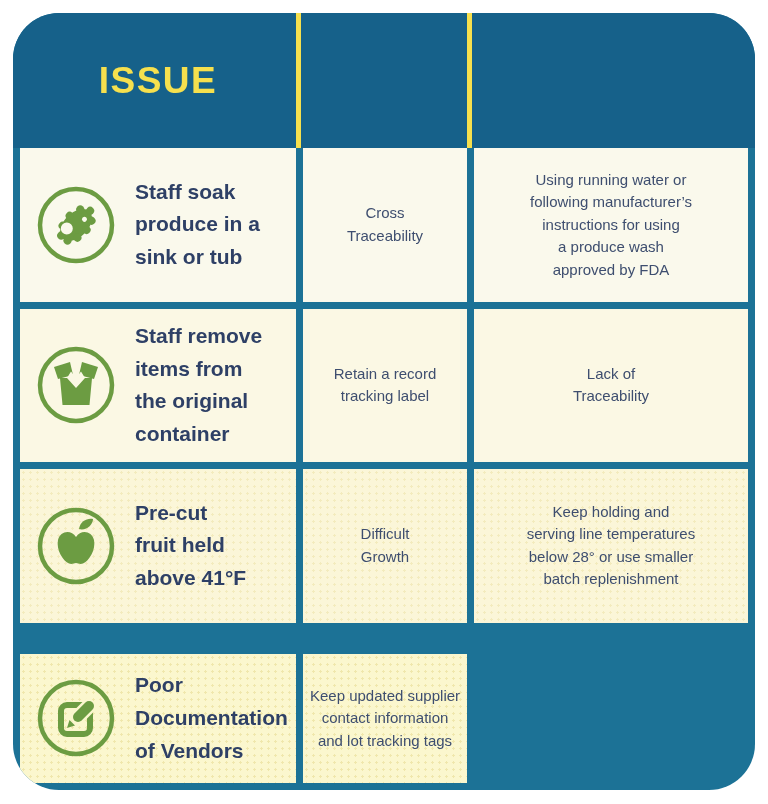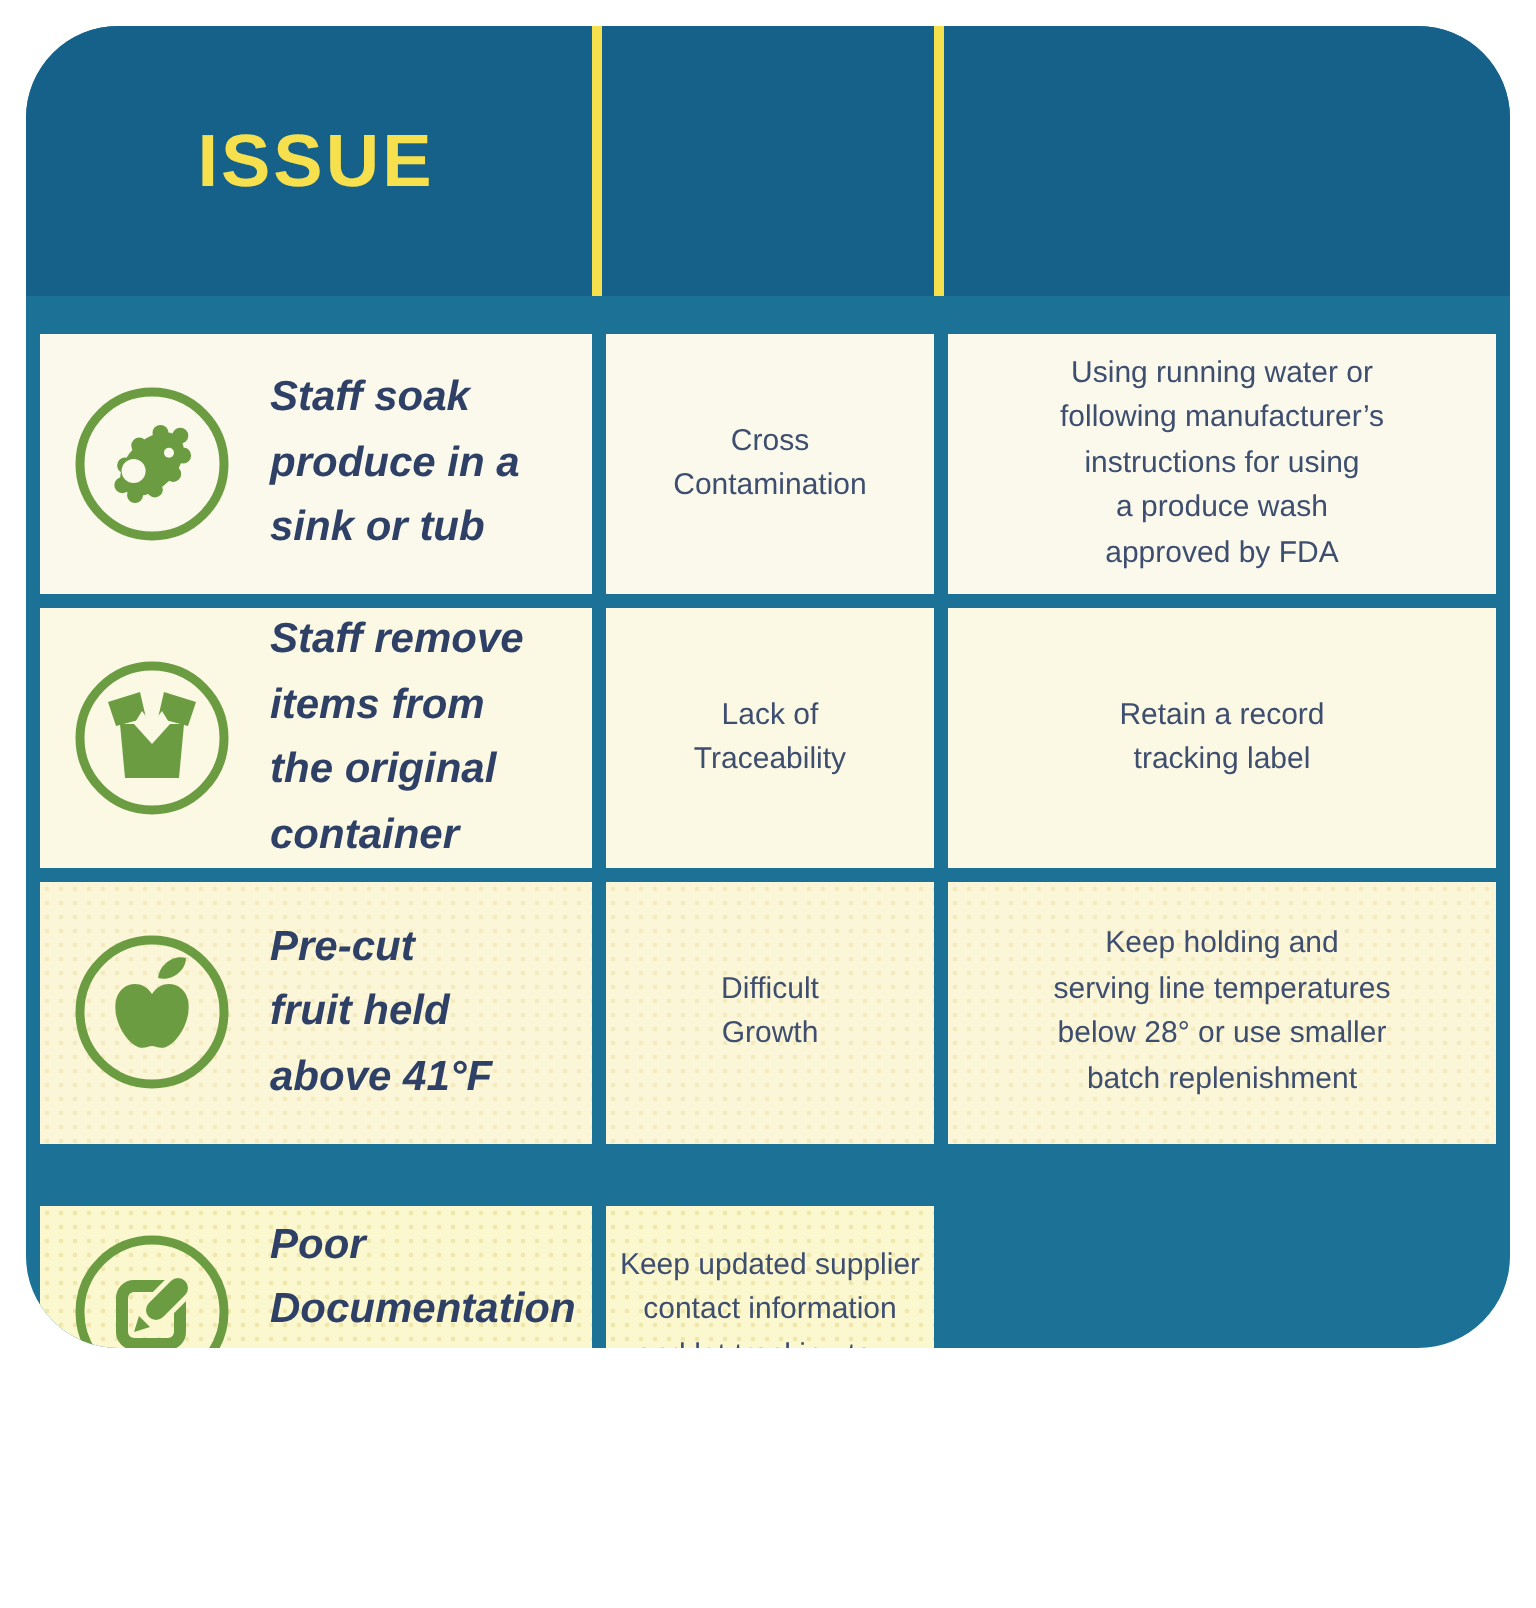--- a/index.html
+++ b/index.html
@@ -1,24 +1,24 @@
 <!DOCTYPE html>
 <html><head>
 <meta charset="utf-8">
 <style>
   html,body{margin:0;padding:0;background:#FFFFFF;}
   body{width:768px;height:804px;font-family:"Liberation Sans",sans-serif;}
   .card{
     position:relative;
     margin:13px auto 0 13px;
-    width:742px;height:661px;
+    width:742px;height:777px;
     background:#1C7296;
     border-radius:46px;
     overflow:hidden;
-    display:flex;flex-direction:column;gap:19px;
+    display:flex;flex-direction:column;
   }
   .header{
     position:relative;
     height:135px;flex:0 0 135px;
     background:#16618A;
     display:grid;
     grid-template-columns:276px 164px 1fr;
     gap:7px;
     padding:0 7px;
     align-items:center;
@@ -49,21 +49,20 @@
     display:flex;align-items:center;justify-content:center;
   }
   .r1{--cell:#FAF9EC;}
   .r2{--cell:#FBF8E4;}
   .r3{--cell:#FBF6D8;background-image:radial-gradient(rgba(214,195,92,0.22) 1.1px,transparent 1.3px);background-size:7px 7px;}
   .r4{--cell:#FBF7CE;background-image:radial-gradient(rgba(214,195,92,0.30) 1.1px,transparent 1.3px);background-size:7px 7px;margin-top:24px;}
   .issue-cell{justify-content:flex-start;padding-left:16px;gap:19px;}
   .issue-text{
     color:#2E4066;font-weight:700;font-size:21px;line-height:1.55;
     white-space:pre-line;
-    font-style:italic;
   }
   .risk-text,.solution-text{
     color:#3E4E6F;font-size:15px;line-height:1.5;text-align:center;
     white-space:pre-line;
   }
   .icon-wrap{flex:0 0 80px;width:80px;height:80px;}
   .icon-wrap svg{display:block;}
   .g{fill:#6C9C42;}
   .ring{fill:none;stroke:#6C9C42;stroke-width:4.5;}
   .hole{fill:var(--cell);}
@@ -101,21 +100,21 @@
             <circle class="hole" cx="42" cy="30" r="2.5"></circle>
           </g>
         </svg>
       </span>
       <span class="issue-text">Staff soak
 produce in a
 sink or tub</span>
     </div>
     <div class="cell r1">
       <span class="risk-text">Cross
-Contamination</span>
+Traceability</span>
     </div>
     <div class="cell r1">
       <span class="solution-text">Using running water or
 following manufacturer’s
 instructions for using
 a produce wash
 approved by FDA</span>
     </div>
 
     <div class="cell issue-cell r2">
@@ -127,26 +126,26 @@
           <polygon class="g" points="24,33 56,33 53.5,60 26.5,60"></polygon>
           <path class="hole" d="M31,33 L40,43 L49,33 L45,26.5 L40,33 L35,26.5 Z"></path>
         </svg>
       </span>
       <span class="issue-text">Staff remove
 items from
 the original
 container</span>
     </div>
     <div class="cell r2">
+      <span class="solution-text">Retain a record
+tracking label</span>
+    </div>
+    <div class="cell r2">
       <span class="risk-text">Lack of
 Traceability</span>
-    </div>
-    <div class="cell r2">
-      <span class="solution-text">Retain a record
-tracking label</span>
     </div>
 
     <div class="cell issue-cell r3">
       <span class="icon-wrap">
         <svg viewBox="0 0 80 80" width="80" height="80">
           <circle class="ring" cx="40" cy="40" r="36"></circle>
           <path class="g" d="M40,31 C35,23 24,25 22,34 C20,44 27,55 33,57.5 C36,58.7 38,57 40,57 C42,57 44,58.7 47,57.5 C53,55 60,44 58,34 C56,25 45,23 40,31 Z"></path>
           <path class="g" d="M43,23 C44,15 52,11.5 57,13 C57,19 50,25 43,23 Z"></path>
         </svg>
       </span>

